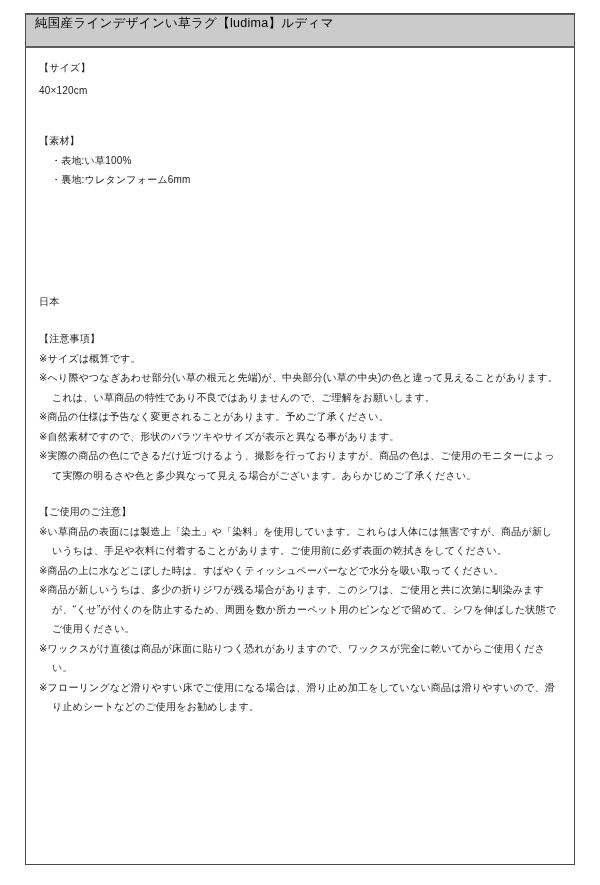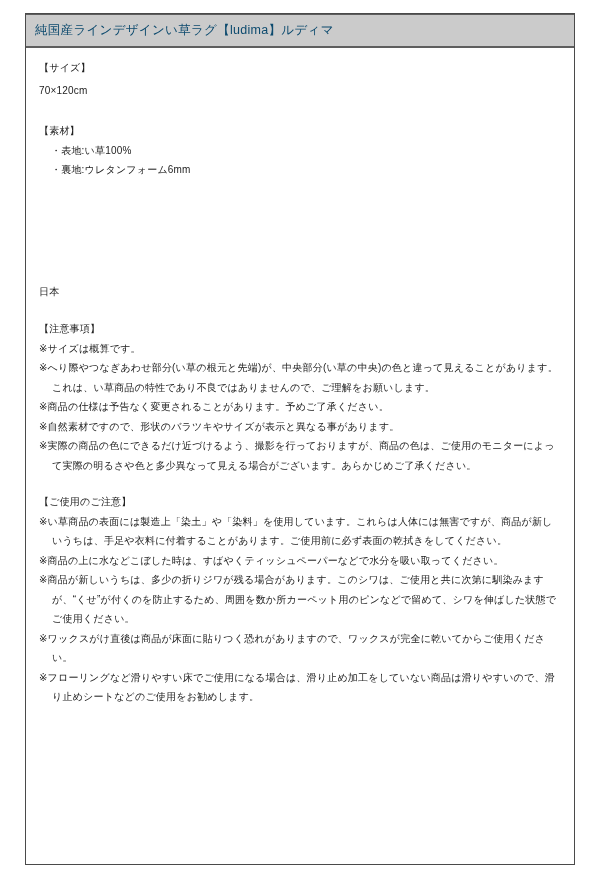--- a/index.html
+++ b/index.html
@@ -26,37 +26,36 @@
     background: #ffffff;
     overflow: hidden;
   }
   .doc-header {
     box-sizing: border-box;
     height: 34px;
     background: #cbcbcb;
     border-top: 1px solid #5e5e5e;
     border-bottom: 2px solid #5e5e5e;
     display: flex;
-    align-items: center;
     padding: 0 9px;
     font-size: 12.5px;
     letter-spacing: 0.3px;
-    color: #0c4a6e;
+    color: #000000;
   }
   .doc-content {
     box-sizing: border-box;
     padding: 10px 12px 0 13px;
     font-size: 10px;
     line-height: 19.5px;
     letter-spacing: 0.2px;
   }
   .sec { margin: 0; }
   .heading { font-weight: normal; }
   .sec-size .value { margin-top: 3px; }
-  .sec-material { margin-top: 21px; }
+  .sec-material { margin-top: 31px; }
   .sec-material .type-label { margin-top: 11px; }
   .mat-item { padding-left: 12px; }
   .sec-country { margin-top: 102px; }
   .sec-cautions { margin-top: 18px; }
   .sec-usage { margin-top: 17px; }
   .note {
     padding-left: 13px;
     text-indent: -13px;
   }
 </style>
@@ -67,21 +66,21 @@
   <div class="doc-box">
 
     <div class="doc-header">
       <span>純国産ラインデザインい草ラグ【ludima】ルディマ</span>
     </div>
 
     <div class="doc-content">
 
       <div class="sec sec-size">
         <div class="heading">【サイズ】</div>
-        <div class="value">70×120cm</div>
+        <div class="value">40×120cm</div>
       </div>
 
       <div class="sec sec-material">
         <div class="heading">【素材】</div>
         <div class="mat-item">・表地:い草100%</div>
         <div class="mat-item">・裏地:ウレタンフォーム6mm</div>
       </div>
 
       <div class="sec sec-country">
         <div class="value">日本</div>

